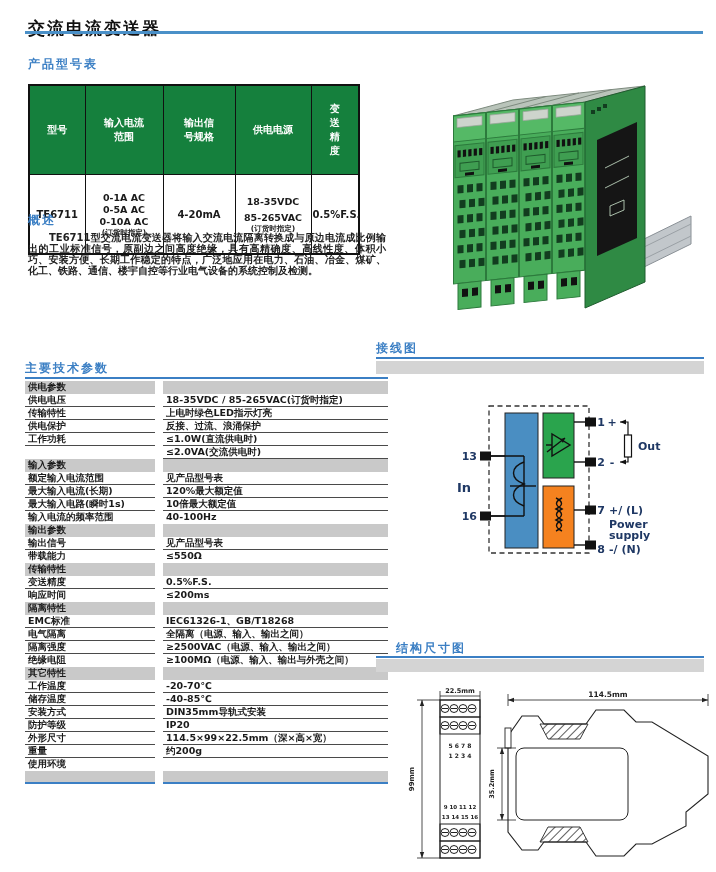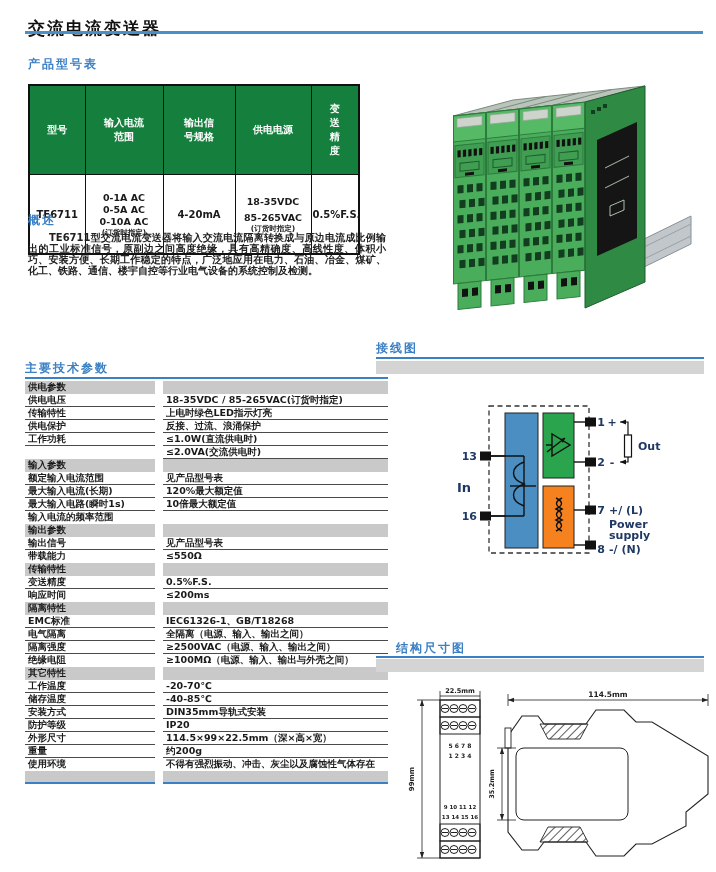--- a/index.html
+++ b/index.html
@@ -297,20 +297,21 @@
     <div class="spec-row row">
       <div class="sc sc-label">最大输入电流(长期)</div>
       <div class="sc sc-value">120%最大额定值</div>
     </div>
     <div class="spec-row row">
       <div class="sc sc-label">最大输入电路(瞬时1s)</div>
       <div class="sc sc-value">10倍最大额定值</div>
     </div>
     <div class="spec-row row nodiv">
       <div class="sc sc-label">输入电流的频率范围</div>
+      <div class="sc sc-value">40-100Hz</div>
     </div>
     <div class="spec-row category">
       <div class="sc sc-label">输出参数</div>
       <div class="sc sc-value"></div>
     </div>
     <div class="spec-row row">
       <div class="sc sc-label">输出信号</div>
       <div class="sc sc-value">见产品型号表</div>
     </div>
     <div class="spec-row row nodiv">
@@ -372,21 +373,20 @@
     <div class="spec-row row">
       <div class="sc sc-label">外形尺寸</div>
       <div class="sc sc-value">114.5×99×22.5mm（深×高×宽）</div>
     </div>
     <div class="spec-row row">
       <div class="sc sc-label">重量</div>
       <div class="sc sc-value">约200g</div>
     </div>
     <div class="spec-row row nodiv">
       <div class="sc sc-label">使用环境</div>
-      <div class="sc sc-value">不得有强烈振动、冲击、灰尘以及腐蚀性气体存在</div>
     </div>
     <div class="spec-row end">
       <div class="sc sc-label"></div>
       <div class="sc sc-value"></div>
     </div>
   </div>
 
 <div class="abs sec-title" style="left:376px;top:340px;">接线图</div>
 <div class="abs blue-rule" style="left:376px;top:357px;width:328px;"></div>
 <div class="abs gray-bar" style="left:376px;top:361px;width:328px;"></div>

